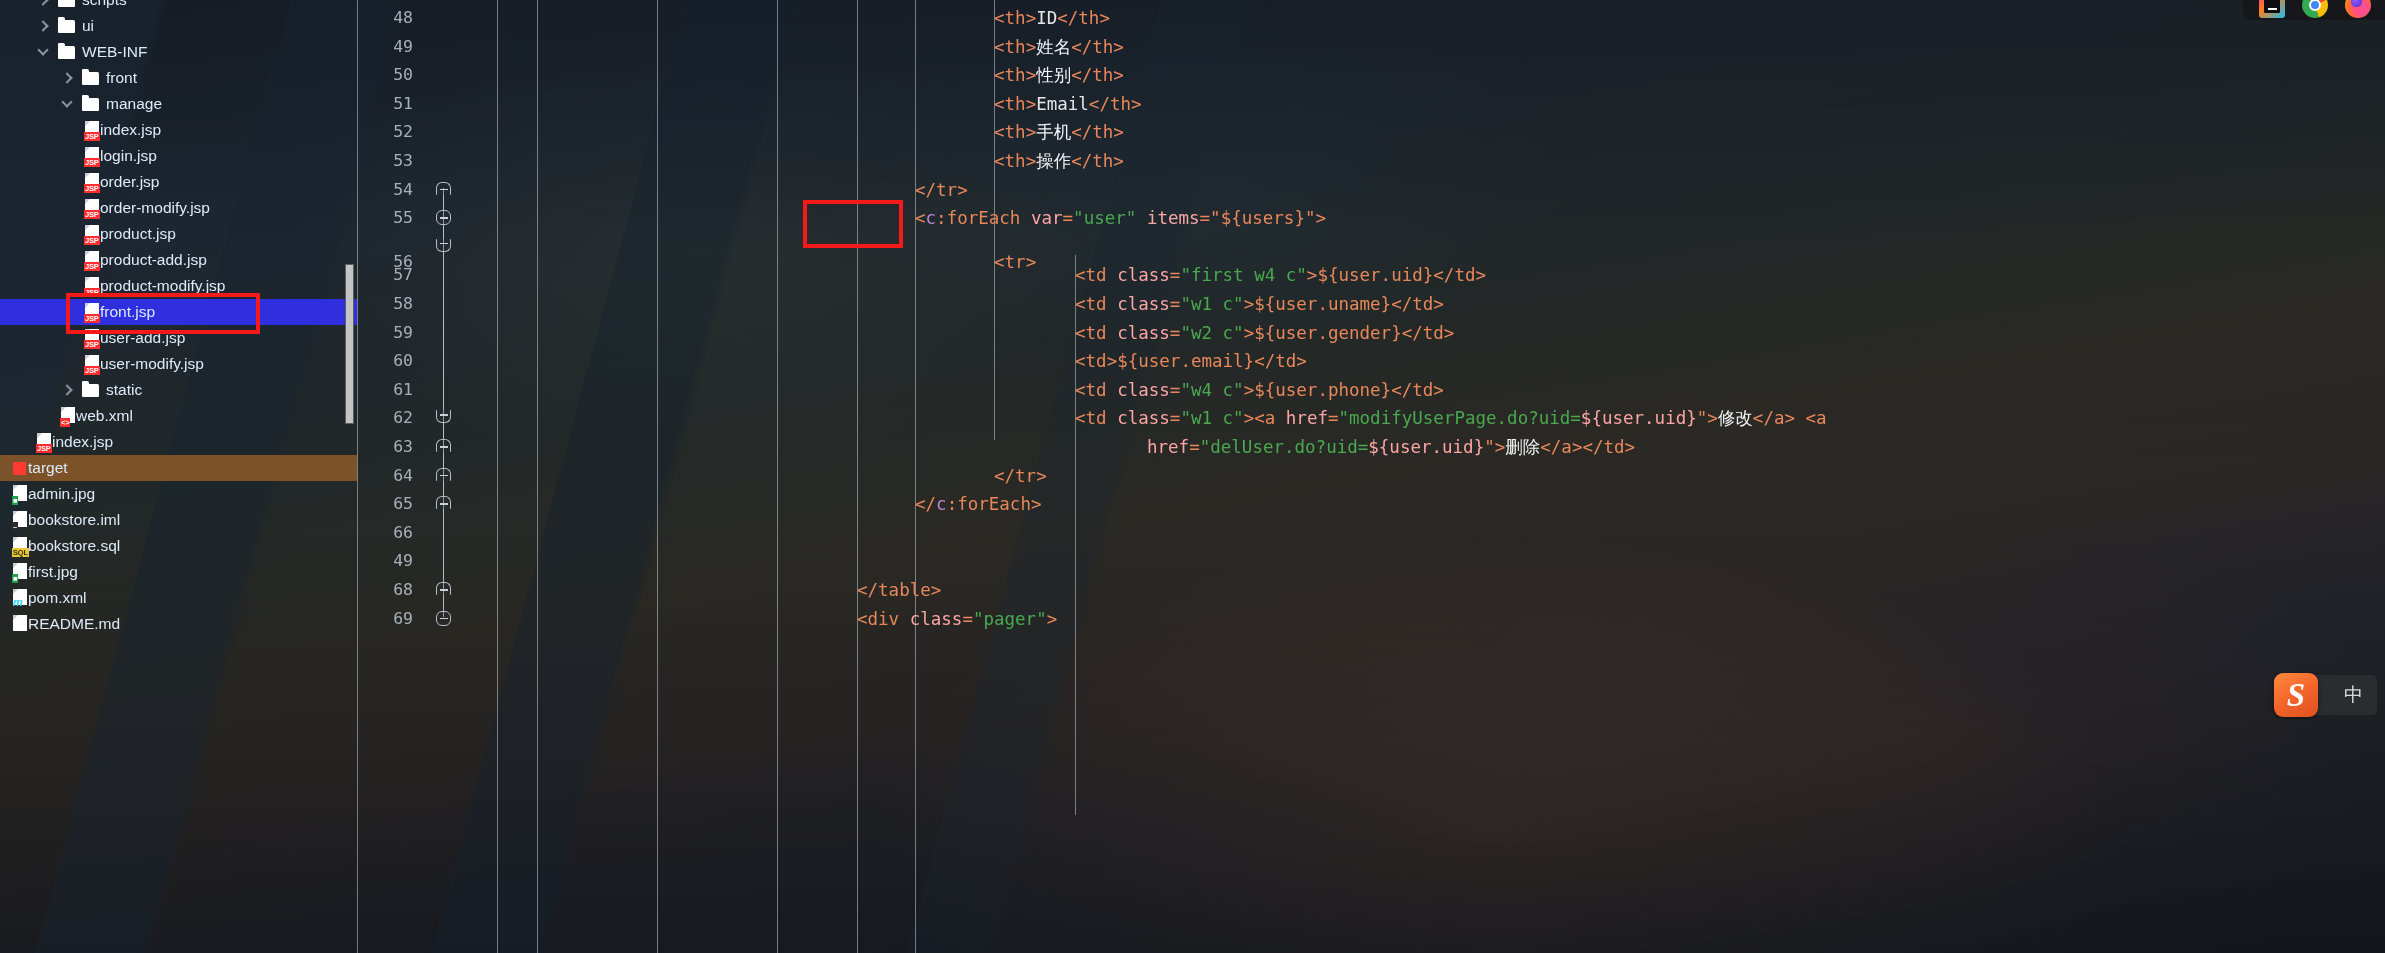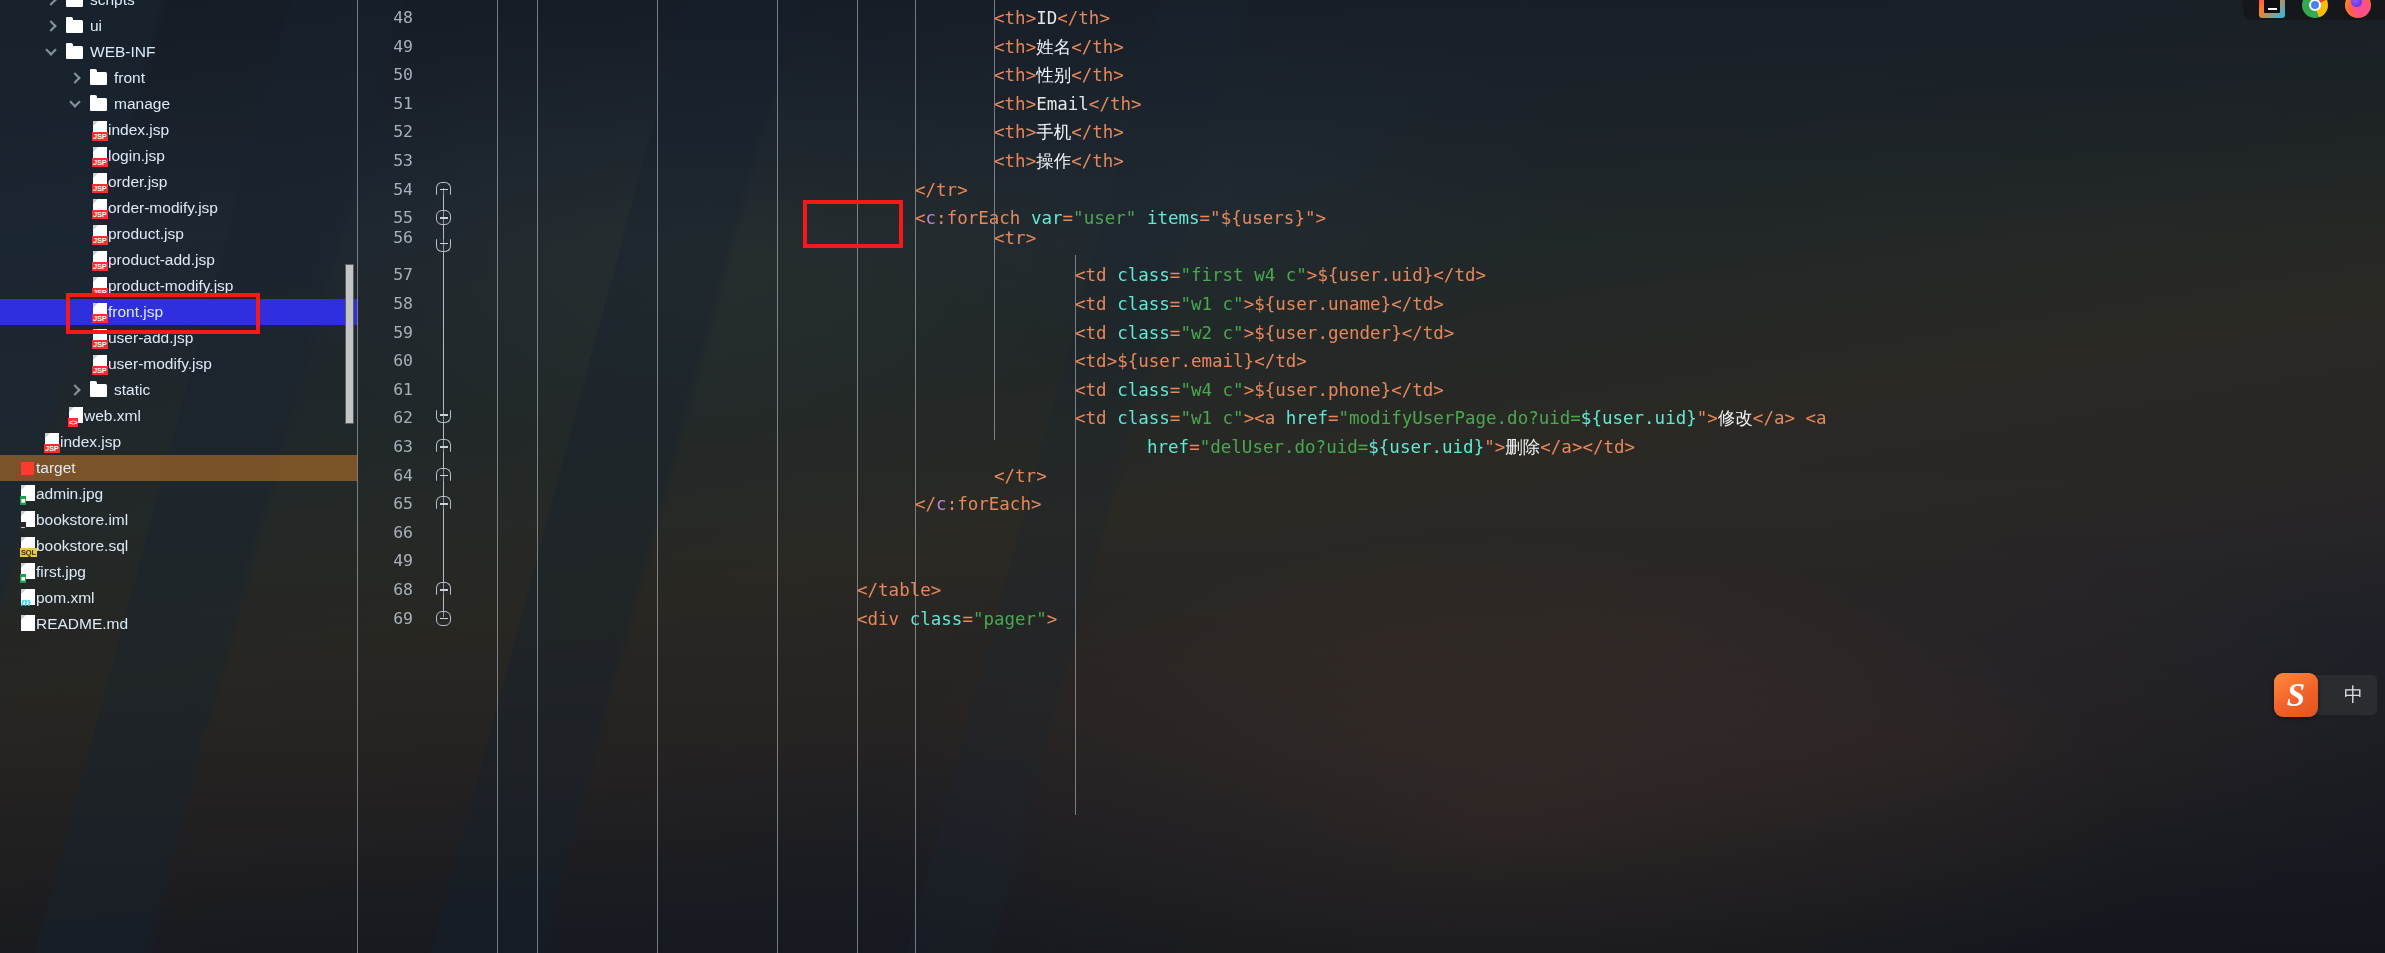--- a/index.html
+++ b/index.html
@@ -51,21 +51,21 @@
     z-index: 5;
   }
   .tree-row {
     position: relative;
     height: 26px;
     display: flex;
     align-items: center;
     font-size: 15.5px;
     color: #ddeaf7;
     white-space: nowrap;
-    padding-left: 12px;
+    padding-left: 4px;
   }
   .tree-row.sel-blue { background: #2f2fe0; }
   .tree-row.sel-brown { background: rgba(150,95,40,0.78); }
 
   .arrow {
     width: 14px; height: 14px;
     flex: 0 0 14px;
     position: relative;
     opacity: 0.85;
   }
@@ -169,21 +169,21 @@
     left: 0; width: 56px;
     text-align: right;
     color: #a7b0ba;
     font-family: "DejaVu Sans Mono", monospace;
     font-size: 16.5px;
   }
   .ctext {
     position: absolute;
     left: 100px;
   }
-  .t-attr { color: #5eead4; margin-top: 13px; }
+  .t-attr { color: #fca5a5; margin-top: 13px; }
   .t-val { color: #49a94f; }
   .t-el { color: #e8875a; }
   .t-ns { color: #c186d6; }
   .t-punct { color: #e8875a; }
   .t-plain { color: #e5e5e5; }
   .t-cn { color: #f2f4f7; font-family: "DejaVu Sans", sans-serif; }
 
   
   .fold-m {
     position: absolute;
@@ -577,21 +577,21 @@
       </div>
     <div id="code-lines">
         <div class="code-line" style="top: 4px;"><span class="lnum">48</span><span class="ctext" style="left: 637px;"><span class="t-punct">&lt;</span><span class="t-el">th</span><span class="t-punct">&gt;</span><span class="t-plain">ID</span><span class="t-punct">&lt;/</span><span class="t-el">th</span><span class="t-punct">&gt;</span></span></div>
         <div class="code-line" style="top: 32.6px;"><span class="lnum">49</span><span class="ctext" style="left: 637px;"><span class="t-punct">&lt;</span><span class="t-el">th</span><span class="t-punct">&gt;</span><span class="t-cn">姓名</span><span class="t-punct">&lt;/</span><span class="t-el">th</span><span class="t-punct">&gt;</span></span></div>
         <div class="code-line" style="top: 61.2px;"><span class="lnum">50</span><span class="ctext" style="left: 637px;"><span class="t-punct">&lt;</span><span class="t-el">th</span><span class="t-punct">&gt;</span><span class="t-cn">性别</span><span class="t-punct">&lt;/</span><span class="t-el">th</span><span class="t-punct">&gt;</span></span></div>
         <div class="code-line" style="top: 89.8px;"><span class="lnum">51</span><span class="ctext" style="left: 637px;"><span class="t-punct">&lt;</span><span class="t-el">th</span><span class="t-punct">&gt;</span><span class="t-plain">Email</span><span class="t-punct">&lt;/</span><span class="t-el">th</span><span class="t-punct">&gt;</span></span></div>
         <div class="code-line" style="top: 118.4px;"><span class="lnum">52</span><span class="ctext" style="left: 637px;"><span class="t-punct">&lt;</span><span class="t-el">th</span><span class="t-punct">&gt;</span><span class="t-cn">手机</span><span class="t-punct">&lt;/</span><span class="t-el">th</span><span class="t-punct">&gt;</span></span></div>
         <div class="code-line" style="top: 147px;"><span class="lnum">53</span><span class="ctext" style="left: 637px;"><span class="t-punct">&lt;</span><span class="t-el">th</span><span class="t-punct">&gt;</span><span class="t-cn">操作</span><span class="t-punct">&lt;/</span><span class="t-el">th</span><span class="t-punct">&gt;</span></span></div>
         <div class="code-line" style="top: 175.6px;"><span class="lnum">54</span><span class="ctext" style="left: 558px;"><span class="t-punct">&lt;/</span><span class="t-el">tr</span><span class="t-punct">&gt;</span></span></div>
         <div class="code-line" style="top: 204.2px;"><span class="lnum">55</span><span class="ctext" style="left: 558px;"><span class="t-punct">&lt;</span><span class="t-ns">c</span><span class="t-punct">:</span><span class="t-el">forEach</span><span class="t-plain"> </span><span class="t-attr">var</span><span class="t-punct">=</span><span class="t-val">"user"</span><span class="t-plain"> </span><span class="t-attr">items</span><span class="t-punct">=</span><span class="t-punct">"</span><span class="t-punct">${users}</span><span class="t-punct">"</span><span class="t-punct">&gt;</span></span></div>
-        <div class="code-line" style="top: 224px;"><span class="lnum">56</span><span class="ctext" style="left: 637px;"><span class="t-punct">&lt;</span><span class="t-el">tr</span><span class="t-punct">&gt;</span></span></div>
+        <div class="code-line" style="top: 248px;"><span class="lnum">56</span><span class="ctext" style="left: 637px;"><span class="t-punct">&lt;</span><span class="t-el">tr</span><span class="t-punct">&gt;</span></span></div>
         <div class="code-line" style="top: 261.4px;"><span class="lnum">57</span><span class="ctext" style="left: 718px;"><span class="t-punct">&lt;</span><span class="t-el">td</span><span class="t-plain"> </span><span class="t-attr">class</span><span class="t-punct">=</span><span class="t-val">"first w4 c"</span><span class="t-punct">&gt;</span><span class="t-punct">${user.uid}</span><span class="t-punct">&lt;/</span><span class="t-el">td</span><span class="t-punct">&gt;</span></span></div>
         <div class="code-line" style="top: 290px;"><span class="lnum">58</span><span class="ctext" style="left: 718px;"><span class="t-punct">&lt;</span><span class="t-el">td</span><span class="t-plain"> </span><span class="t-attr">class</span><span class="t-punct">=</span><span class="t-val">"w1 c"</span><span class="t-punct">&gt;</span><span class="t-punct">${user.uname}</span><span class="t-punct">&lt;/</span><span class="t-el">td</span><span class="t-punct">&gt;</span></span></div>
         <div class="code-line" style="top: 318.6px;"><span class="lnum">59</span><span class="ctext" style="left: 718px;"><span class="t-punct">&lt;</span><span class="t-el">td</span><span class="t-plain"> </span><span class="t-attr">class</span><span class="t-punct">=</span><span class="t-val">"w2 c"</span><span class="t-punct">&gt;</span><span class="t-punct">${user.gender}</span><span class="t-punct">&lt;/</span><span class="t-el">td</span><span class="t-punct">&gt;</span></span></div>
         <div class="code-line" style="top: 347.2px;"><span class="lnum">60</span><span class="ctext" style="left: 718px;"><span class="t-punct">&lt;</span><span class="t-el">td</span><span class="t-punct">&gt;</span><span class="t-punct">${user.email}</span><span class="t-punct">&lt;/</span><span class="t-el">td</span><span class="t-punct">&gt;</span></span></div>
         <div class="code-line" style="top: 375.8px;"><span class="lnum">61</span><span class="ctext" style="left: 718px;"><span class="t-punct">&lt;</span><span class="t-el">td</span><span class="t-plain"> </span><span class="t-attr">class</span><span class="t-punct">=</span><span class="t-val">"w4 c"</span><span class="t-punct">&gt;</span><span class="t-punct">${user.phone}</span><span class="t-punct">&lt;/</span><span class="t-el">td</span><span class="t-punct">&gt;</span></span></div>
         <div class="code-line" style="top: 404.4px;"><span class="lnum">62</span><span class="ctext" style="left: 718px;"><span class="t-punct">&lt;</span><span class="t-el">td</span><span class="t-plain"> </span><span class="t-attr">class</span><span class="t-punct">=</span><span class="t-val">"w1 c"</span><span class="t-punct">&gt;</span><span class="t-punct">&lt;</span><span class="t-el">a</span><span class="t-plain"> </span><span class="t-attr">href</span><span class="t-punct">=</span><span class="t-val">"modifyUserPage.do?uid=</span><span class="t-attr">${user.uid}</span><span class="t-punct">"</span><span class="t-punct">&gt;</span><span class="t-cn">修改</span><span class="t-punct">&lt;/</span><span class="t-el">a</span><span class="t-punct">&gt;</span><span class="t-plain"> </span><span class="t-punct">&lt;</span><span class="t-el">a</span></span></div>
         <div class="code-line" style="top: 433px;"><span class="lnum">63</span><span class="ctext" style="left: 790px;"><span class="t-attr">href</span><span class="t-punct">=</span><span class="t-val">"delUser.do?uid=</span><span class="t-attr">${user.uid}</span><span class="t-punct">"</span><span class="t-punct">&gt;</span><span class="t-cn">删除</span><span class="t-punct">&lt;/</span><span class="t-el">a</span><span class="t-punct">&gt;</span><span class="t-punct">&lt;/</span><span class="t-el">td</span><span class="t-punct">&gt;</span></span></div>
         <div class="code-line" style="top: 461.6px;"><span class="lnum">64</span><span class="ctext" style="left: 637px;"><span class="t-punct">&lt;/</span><span class="t-el">tr</span><span class="t-punct">&gt;</span></span></div>
         <div class="code-line" style="top: 490.2px;"><span class="lnum">65</span><span class="ctext" style="left: 558px;"><span class="t-punct">&lt;/</span><span class="t-ns">c</span><span class="t-punct">:</span><span class="t-el">forEach</span><span class="t-punct">&gt;</span></span></div>
         <div class="code-line" style="top: 518.8px; padding-left: 20px;"><span class="lnum">66</span><span class="ctext" style="left: 558px;"></span></div>

